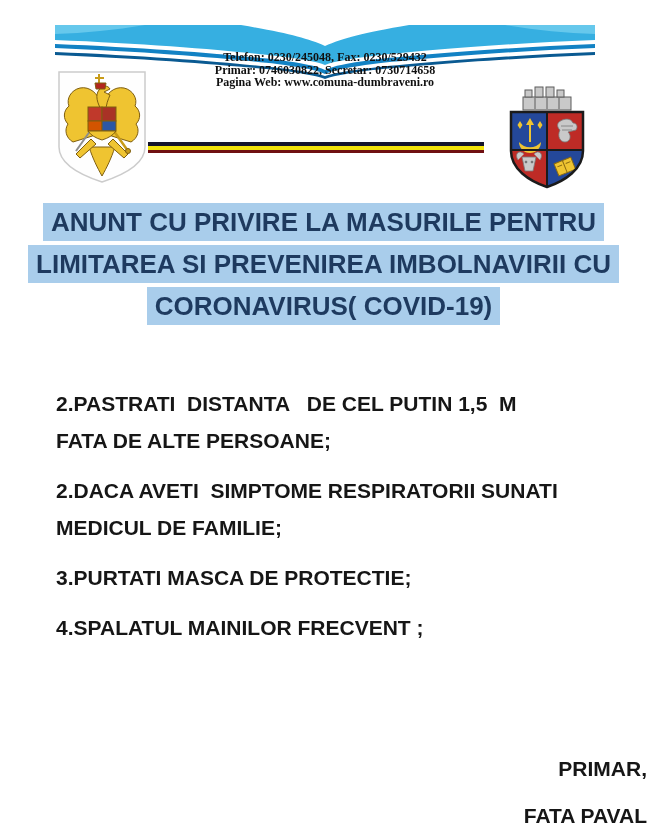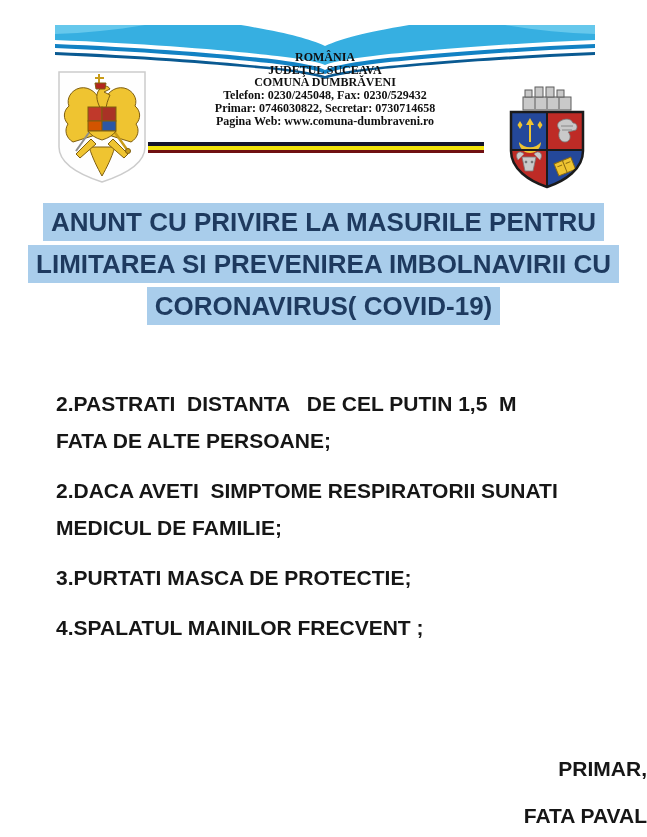--- a/index.html
+++ b/index.html
@@ -138,25 +138,20 @@
           <line x1="59" y1="84" x2="64" y2="84" stroke="#8a6a12"></line>
           <line x1="68" y1="84" x2="73" y2="84" stroke="#8a6a12"></line>
         </g>
       </g>
       <path d="M12 32 H84 V71 C84 89 66 101 48 107 C30 101 12 89 12 71 Z" fill="none" stroke="#1b1b1b" stroke-width="2.5"></path>
       <line x1="48" y1="32" x2="48" y2="107" stroke="#1b1b1b" stroke-width="2"></line>
       <line x1="12" y1="70" x2="84" y2="70" stroke="#1b1b1b" stroke-width="2"></line>
     </svg>
 
     <div class="org-block">
-      <div>
-          <div class="line">ROMÂNIA</div>
-          <div class="line">JUDEŢUL SUCEAVA</div>
-          <div class="line">COMUNA DUMBRĂVENI</div>
-        </div>
       <div class="line">Telefon: 0230/245048, Fax: 0230/529432</div>
       <div class="line">Primar: 0746030822, Secretar: 0730714658</div>
       <div class="line">Pagina Web: www.comuna-dumbraveni.ro</div>
     </div>
 
     <div class="tricolor">
       <div class="s1" style="background: rgb(21, 21, 43);"></div>
       <div class="s2" style="background: rgb(242, 227, 10);"></div>
       <div class="s3" style="background: rgb(112, 16, 18);"></div>
     </div>

